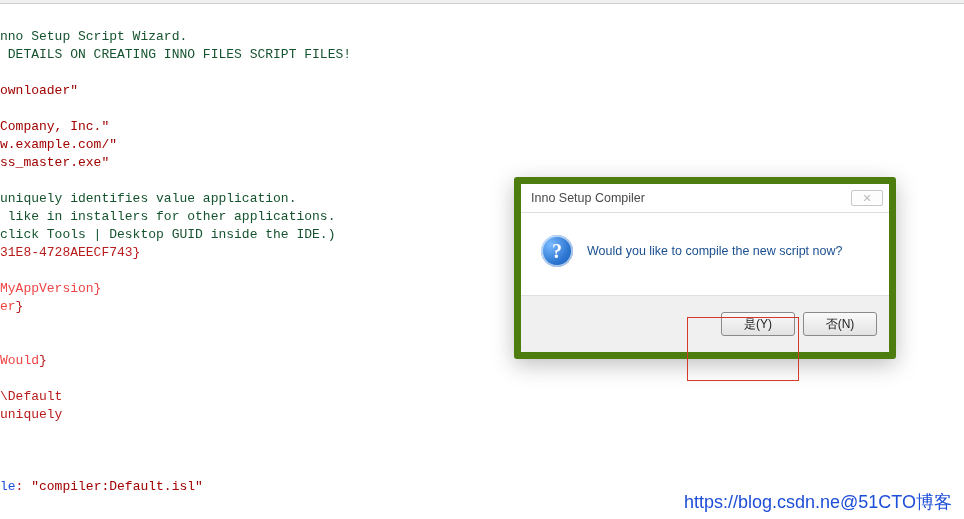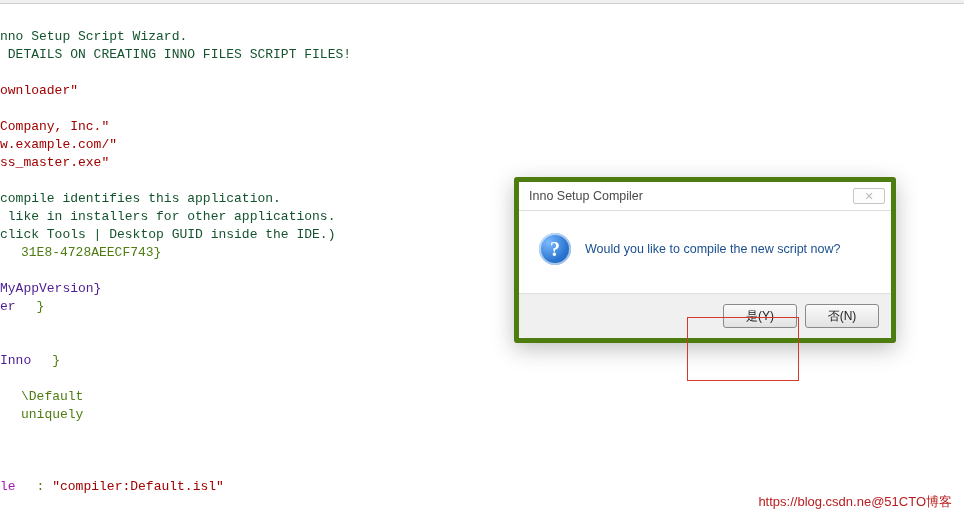--- a/index.html
+++ b/index.html
@@ -23,31 +23,31 @@
       border-bottom: 1px solid #d0d0d0;
     }
     .code-area {
       position: absolute;
       top: 10px;
       left: 0;
       white-space: pre;
     }
     .c-green { color: #14532d; }
     .c-red { color: #a00000; }
-    .c-black { color: #4d7c0f; padding-left: 21px; }
-    .c-teal { color: #4c1d95; }
-    .c-blue { color: #a21caf; }
+    .c-black { color: #b91c1c; }
+    .c-teal { color: #ef4444; }
+    .c-blue { color: #1d4ed8; }
 
     .dialog {
       position: absolute;
       left: 514px;
       top: 177px;
       width: 382px;
       background: #ffffff;
-      border: 5px solid #4d7c0f;
+      border: 7px solid #4d7c0f;
       border-radius: 3px;
       box-shadow: 0 6px 22px rgba(0,0,0,0.25);
       font-family: "Segoe UI", Tahoma, sans-serif;
     }
     .dialog-titlebar {
       height: 28px;
       display: flex;
       align-items: center;
       justify-content: space-between;
       padding: 0 6px 0 10px;
@@ -100,21 +100,21 @@
     .dialog-msg {
       color: #1a4f8f;
       font-size: 12.5px;
     }
     .dialog-buttons {
       background: #f0f0f0;
       border-top: 1px solid #dfdfdf;
       display: flex;
       justify-content: flex-end;
       gap: 8px;
-      padding: 10px 12px;
+      padding: 16px 12px;
       border-bottom-left-radius: 3px;
       border-bottom-right-radius: 3px;
     }
     .btn {
       min-width: 74px;
       height: 24px;
       background: linear-gradient(#fafafa, #e2e2e2);
       border: 1px solid #8a8a8a;
       border-radius: 3px;
       font-size: 12px;
@@ -128,50 +128,50 @@
       top: 317px;
       width: 112px;
       height: 64px;
       border: 1px solid #d43a2b;
       pointer-events: none;
     }
     .watermark {
       position: absolute;
       right: 12px;
       bottom: 8px;
-      color: #b91c1c;
+      color: #1d4ed8;
       font-family: "Microsoft YaHei", sans-serif;
-      font-size: 13px;
+      font-size: 18px;
     }
   </style>
 </head>
 <body>
 
 <div class="toolbar-line"></div>
 
 <div class="code-area">
 <span class="c-green">nno Setup Script Wizard.</span>
 <span class="c-green"> DETAILS ON CREATING INNO FILES SCRIPT FILES!</span>
 
 <span class="c-red">ownloader"</span>
 
 <span class="c-red">Company, Inc."</span>
 <span class="c-red">w.example.com/"</span>
 <span class="c-red">ss_master.exe"</span>
 
-<span class="c-green">compile identifies this application.</span>
+<span class="c-green">uniquely identifies value application.</span>
 <span class="c-green"> like in installers for other applications.</span>
 <span class="c-green">click Tools | Desktop GUID inside the IDE.)</span>
 <span class="c-black">31E8-4728AEECF743}</span>
 
 <span class="c-teal">MyAppVersion}</span>
 <span><span class="c-teal">er</span><span class="c-black">}</span></span>
 
 
-<span><span class="c-teal">Inno</span><span class="c-black">}</span></span>
+<span><span class="c-teal">Would</span><span class="c-black">}</span></span>
 
 <span class="c-black">\Default</span>
 <span class="c-black">uniquely</span>
 
 
 
 <span><span class="c-blue">le</span><span class="c-black">: </span><span class="c-red">"compiler:Default.isl"</span></span>
 </div>
 
 <div class="dialog">

